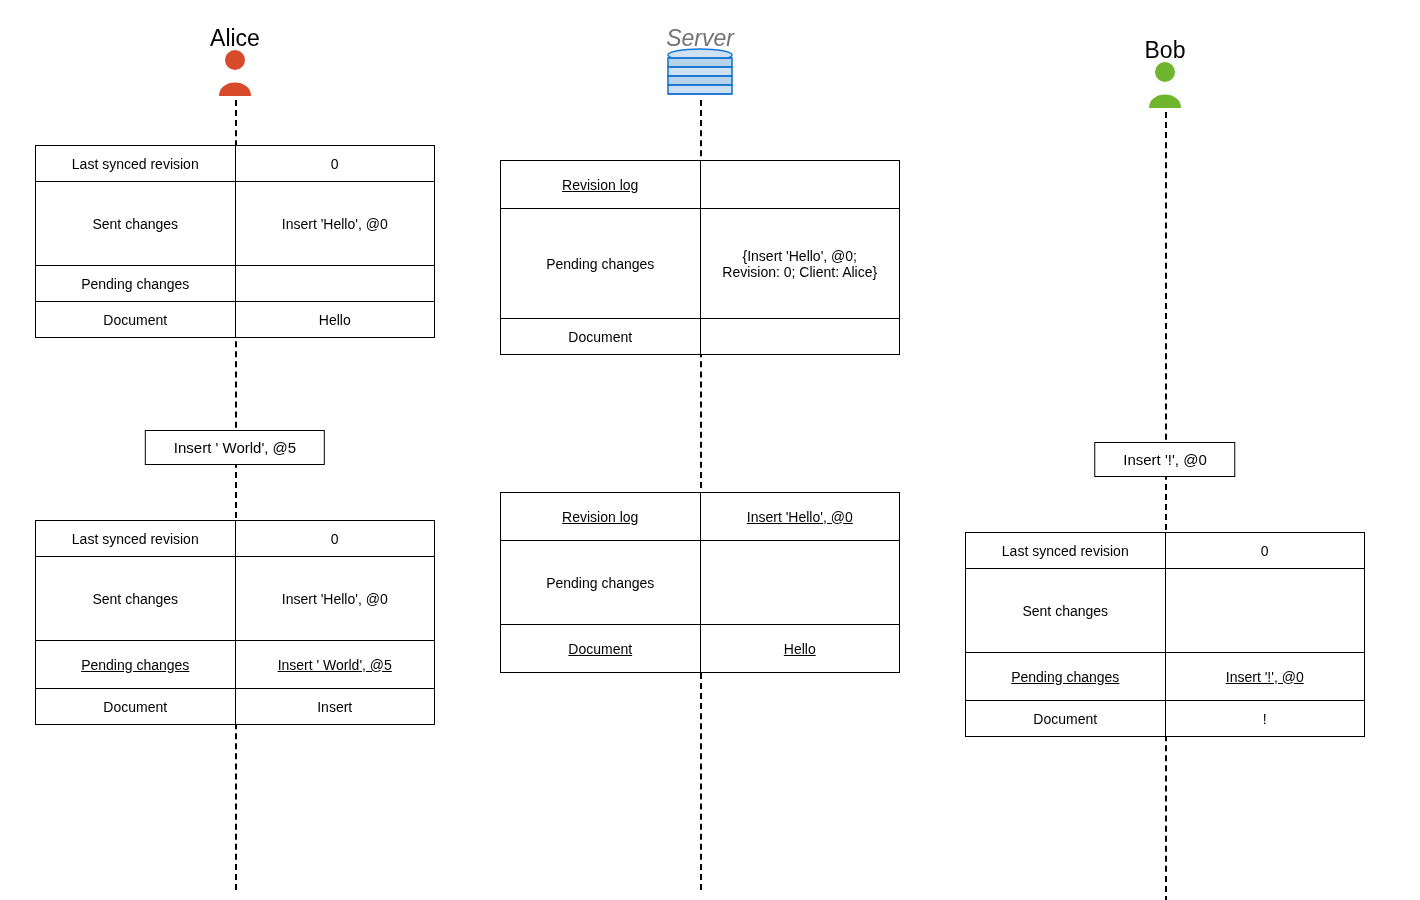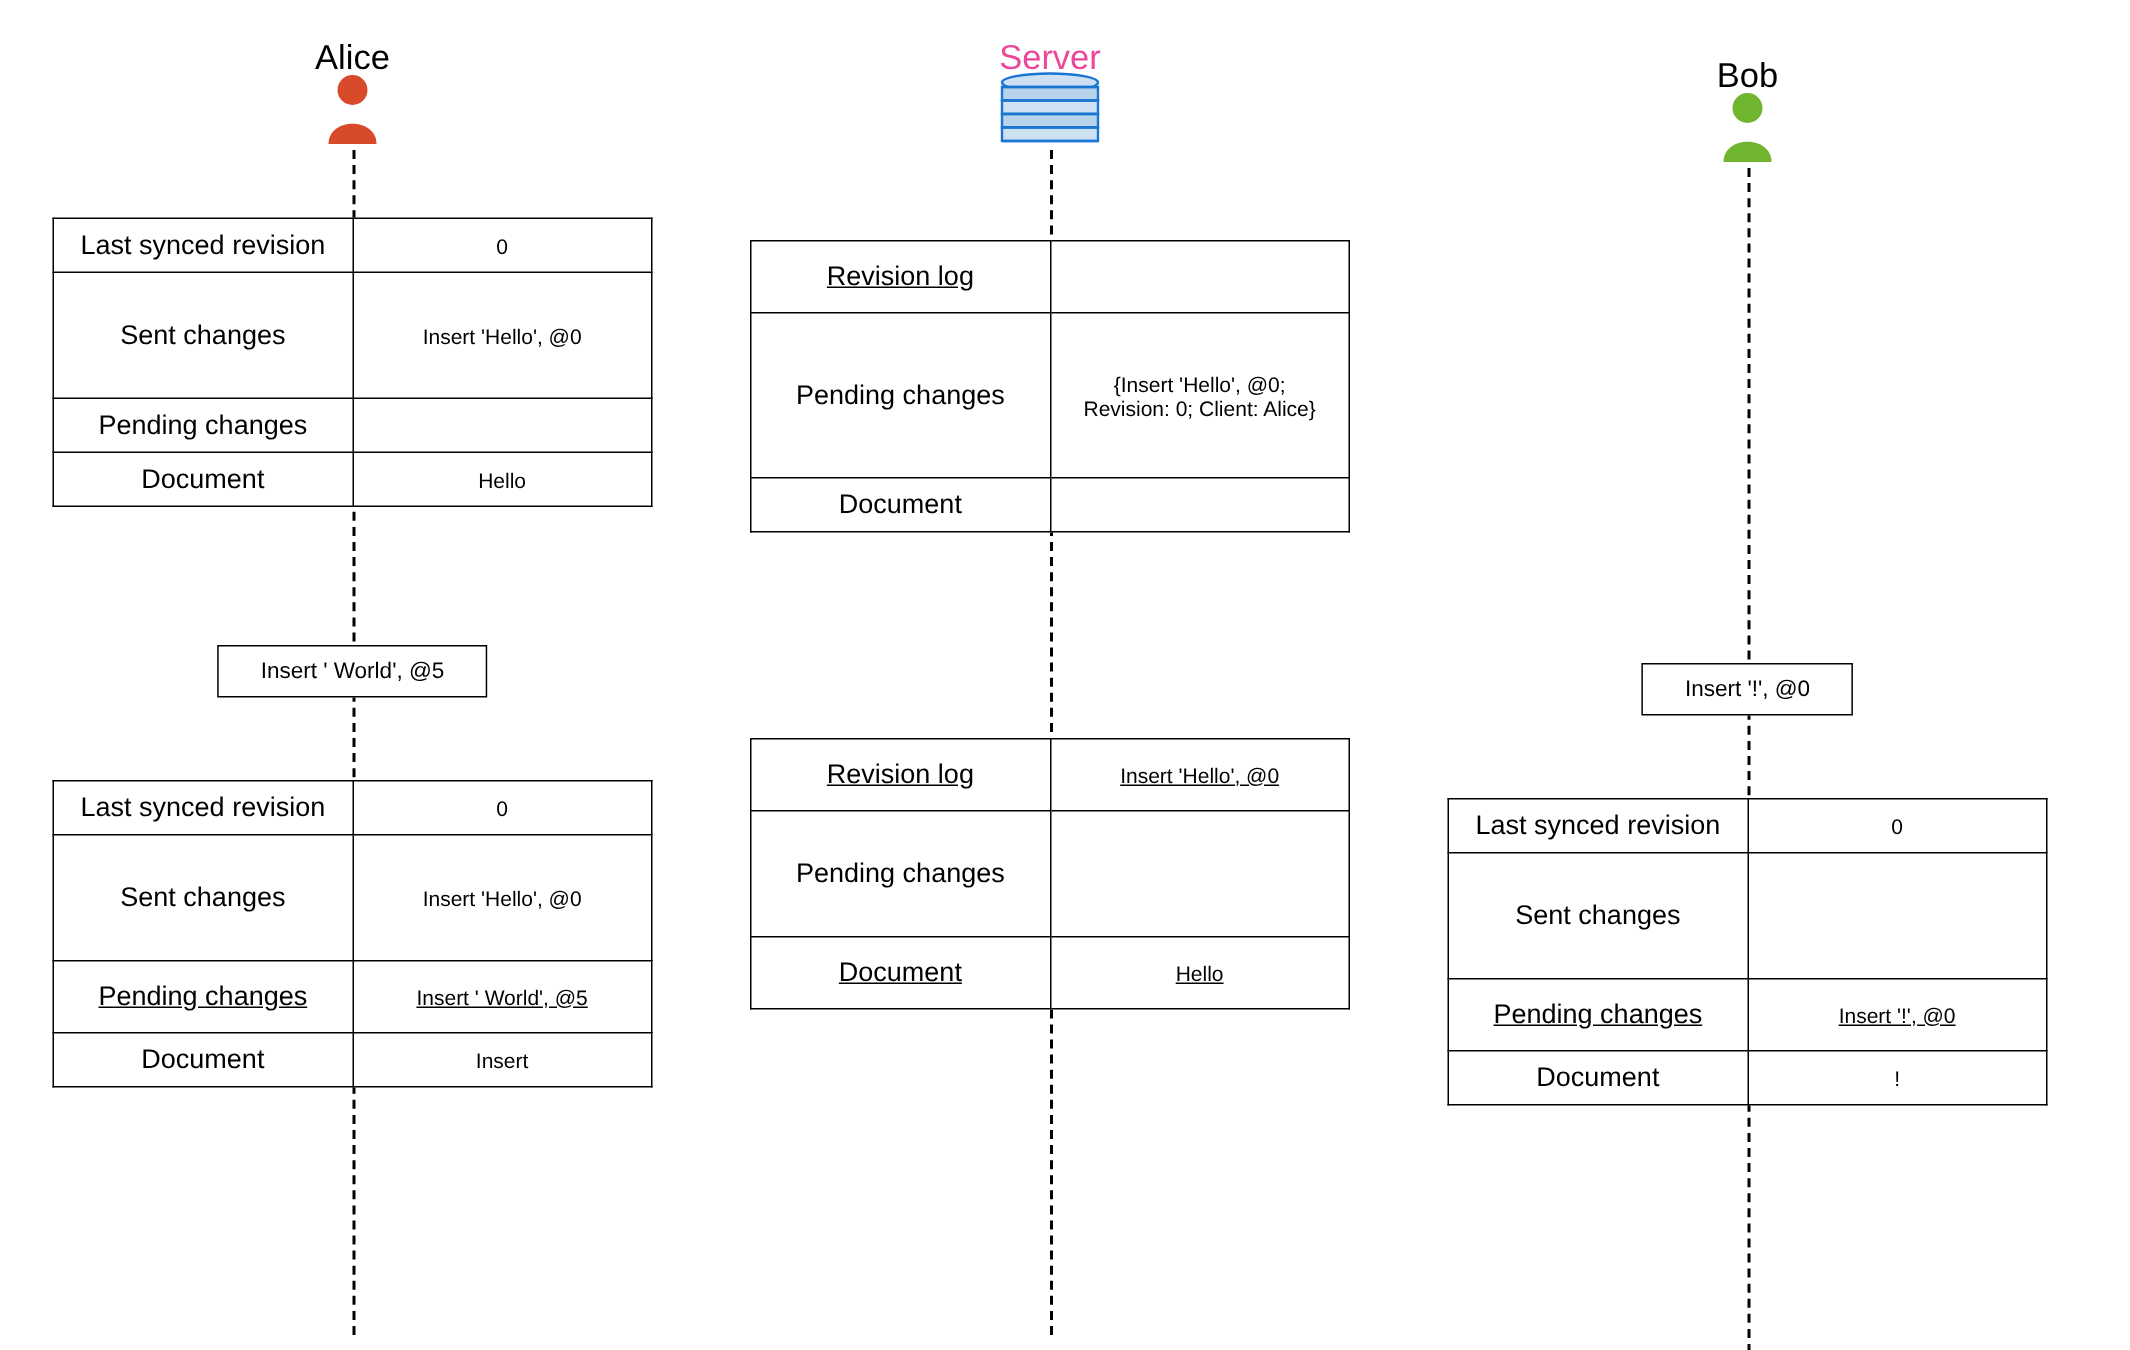--- a/index.html
+++ b/index.html
@@ -23,21 +23,21 @@
   .lane-server { left: 500px; width: 400px; }
   .lane-bob    { left: 965px; width: 400px; margin-top: 12px; }
 
   .lane-title {
     position: absolute;
     top: 25px;
     width: 100%;
     text-align: center;
     font-size: 23px;
   }
-  .lane-title.server { color: #ec4899; }
+  .lane-title.server { color: #737373; font-style: italic; }
 
   .lifeline {
     position: absolute;
     top: 100px;
     left: 50%;
     width: 0;
     height: 790px;
     border-left: 2px dashed #000;
   }
 
@@ -53,21 +53,21 @@
     left: 0;
     width: 100%;
     border-collapse: collapse;
     background: #fff;
   }
   .state-table td {
     border: 1.5px solid #000;
     padding: 6px 8px;
     text-align: center;
     vertical-align: middle;
-    font-size: 18px;
+    font-size: 14px;
   }
   .state-table td.label { width: 50%; }
   .state-table td.val   { width: 50%;  font-size: 14px; white-space: pre-line; }
   .state-table tr.h-sm td { height: 36px; }
   .state-table tr.h-md td { height: 48px; text-decoration: underline; }
   .state-table tr.h-lg td { height: 84px; }
   .state-table tr.h-xl td { height: 110px; }
 
   .op-box {
     position: absolute;

